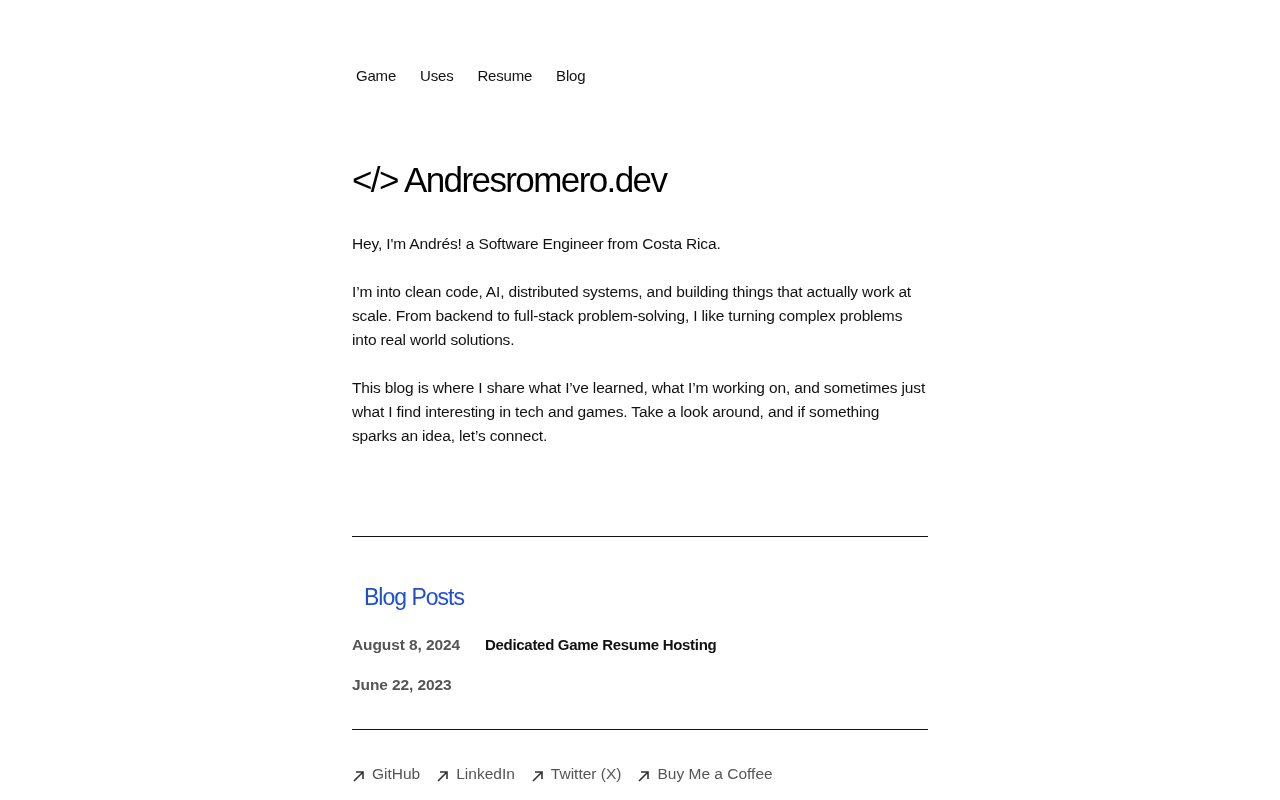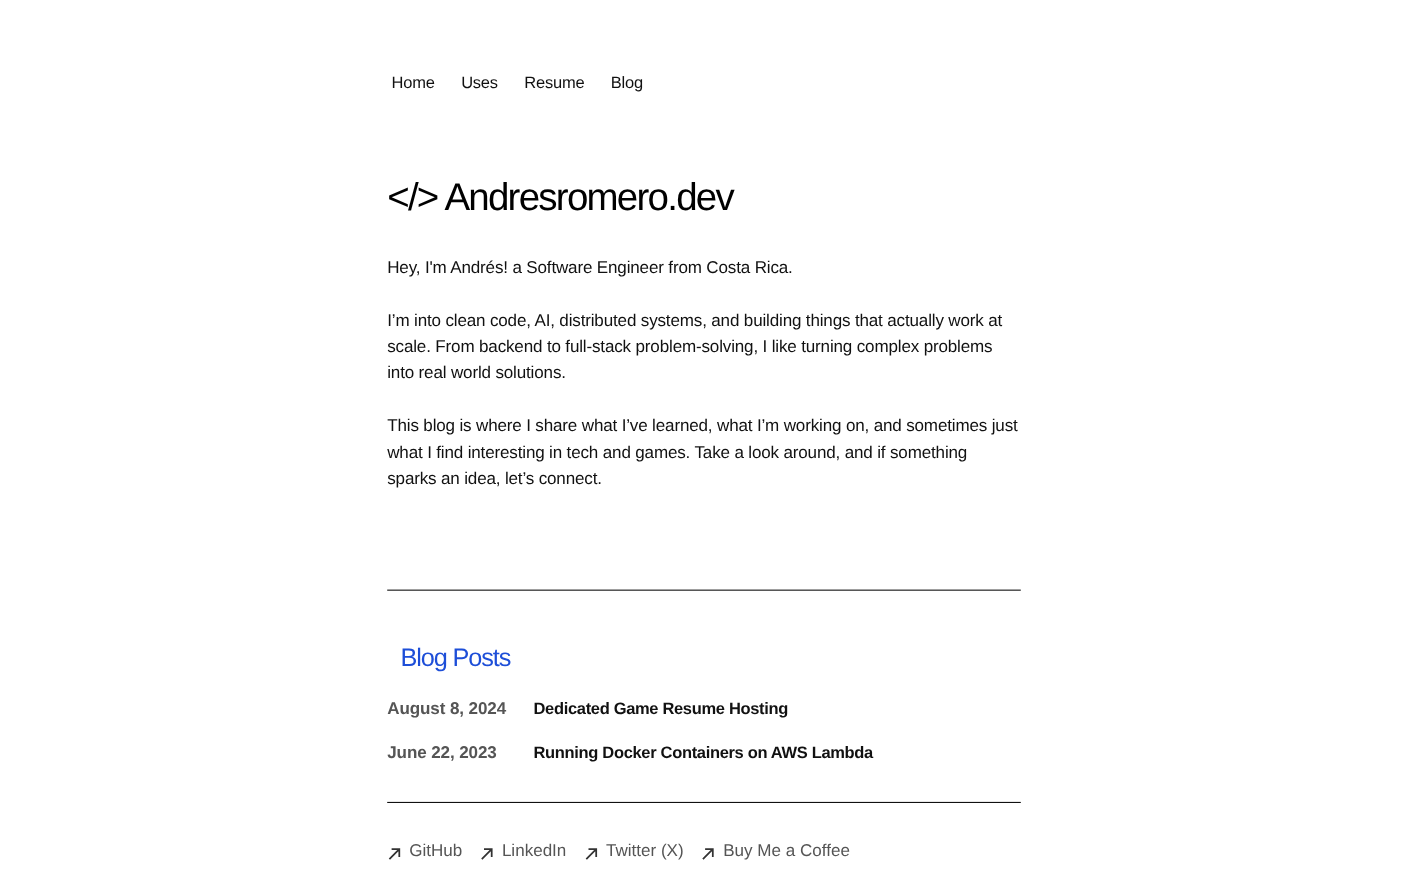--- a/index.html
+++ b/index.html
@@ -39,21 +39,21 @@
     display: flex; align-items: center; margin-right: 16px;
     font-size: 15.5px; color: #555; text-decoration: none; line-height: 22px;
   }
   .footer .arrow { width: 14px; height: 14px; margin-right: 6px; margin-top: 3px; }
 </style>
 </head>
 <body>
 
 <div class="container">
   <nav>
-    <a href="#">Home</a>
+    <a href="#">Game</a>
     <a href="#">Uses</a>
     <a href="#">Resume</a>
     <a href="#">Blog</a>
   </nav>
 
   <h1 class="title">&lt;/&gt; Andresromero.dev</h1>
 
   <div class="intro">
     <p>Hey, I'm Andrés! a Software Engineer from Costa Rica.</p>
     <p>I’m into clean code, AI, distributed systems, and building things that actually work at scale. From backend to full-stack problem-solving, I like turning complex problems into real world solutions.</p>
@@ -64,21 +64,20 @@
 
   <h2 class="section-title">Blog Posts</h2>
 
   <div class="posts">
     <div class="post">
       <span class="date">August 8, 2024</span>
       <a href="#">Dedicated Game Resume Hosting</a>
     </div>
     <div class="post">
       <span class="date">June 22, 2023</span>
-      <a href="#">Running Docker Containers on AWS Lambda</a>
     </div>
   </div>
 
   <div class="hr2"></div>
 
   <div class="footer">
     <a href="#">
       <svg class="arrow" viewBox="0 0 14 14">
           <path d="M2 12 L11 3 M4 3 H11 V10" fill="none" stroke="#333" stroke-width="1.6"></path>
         </svg>

